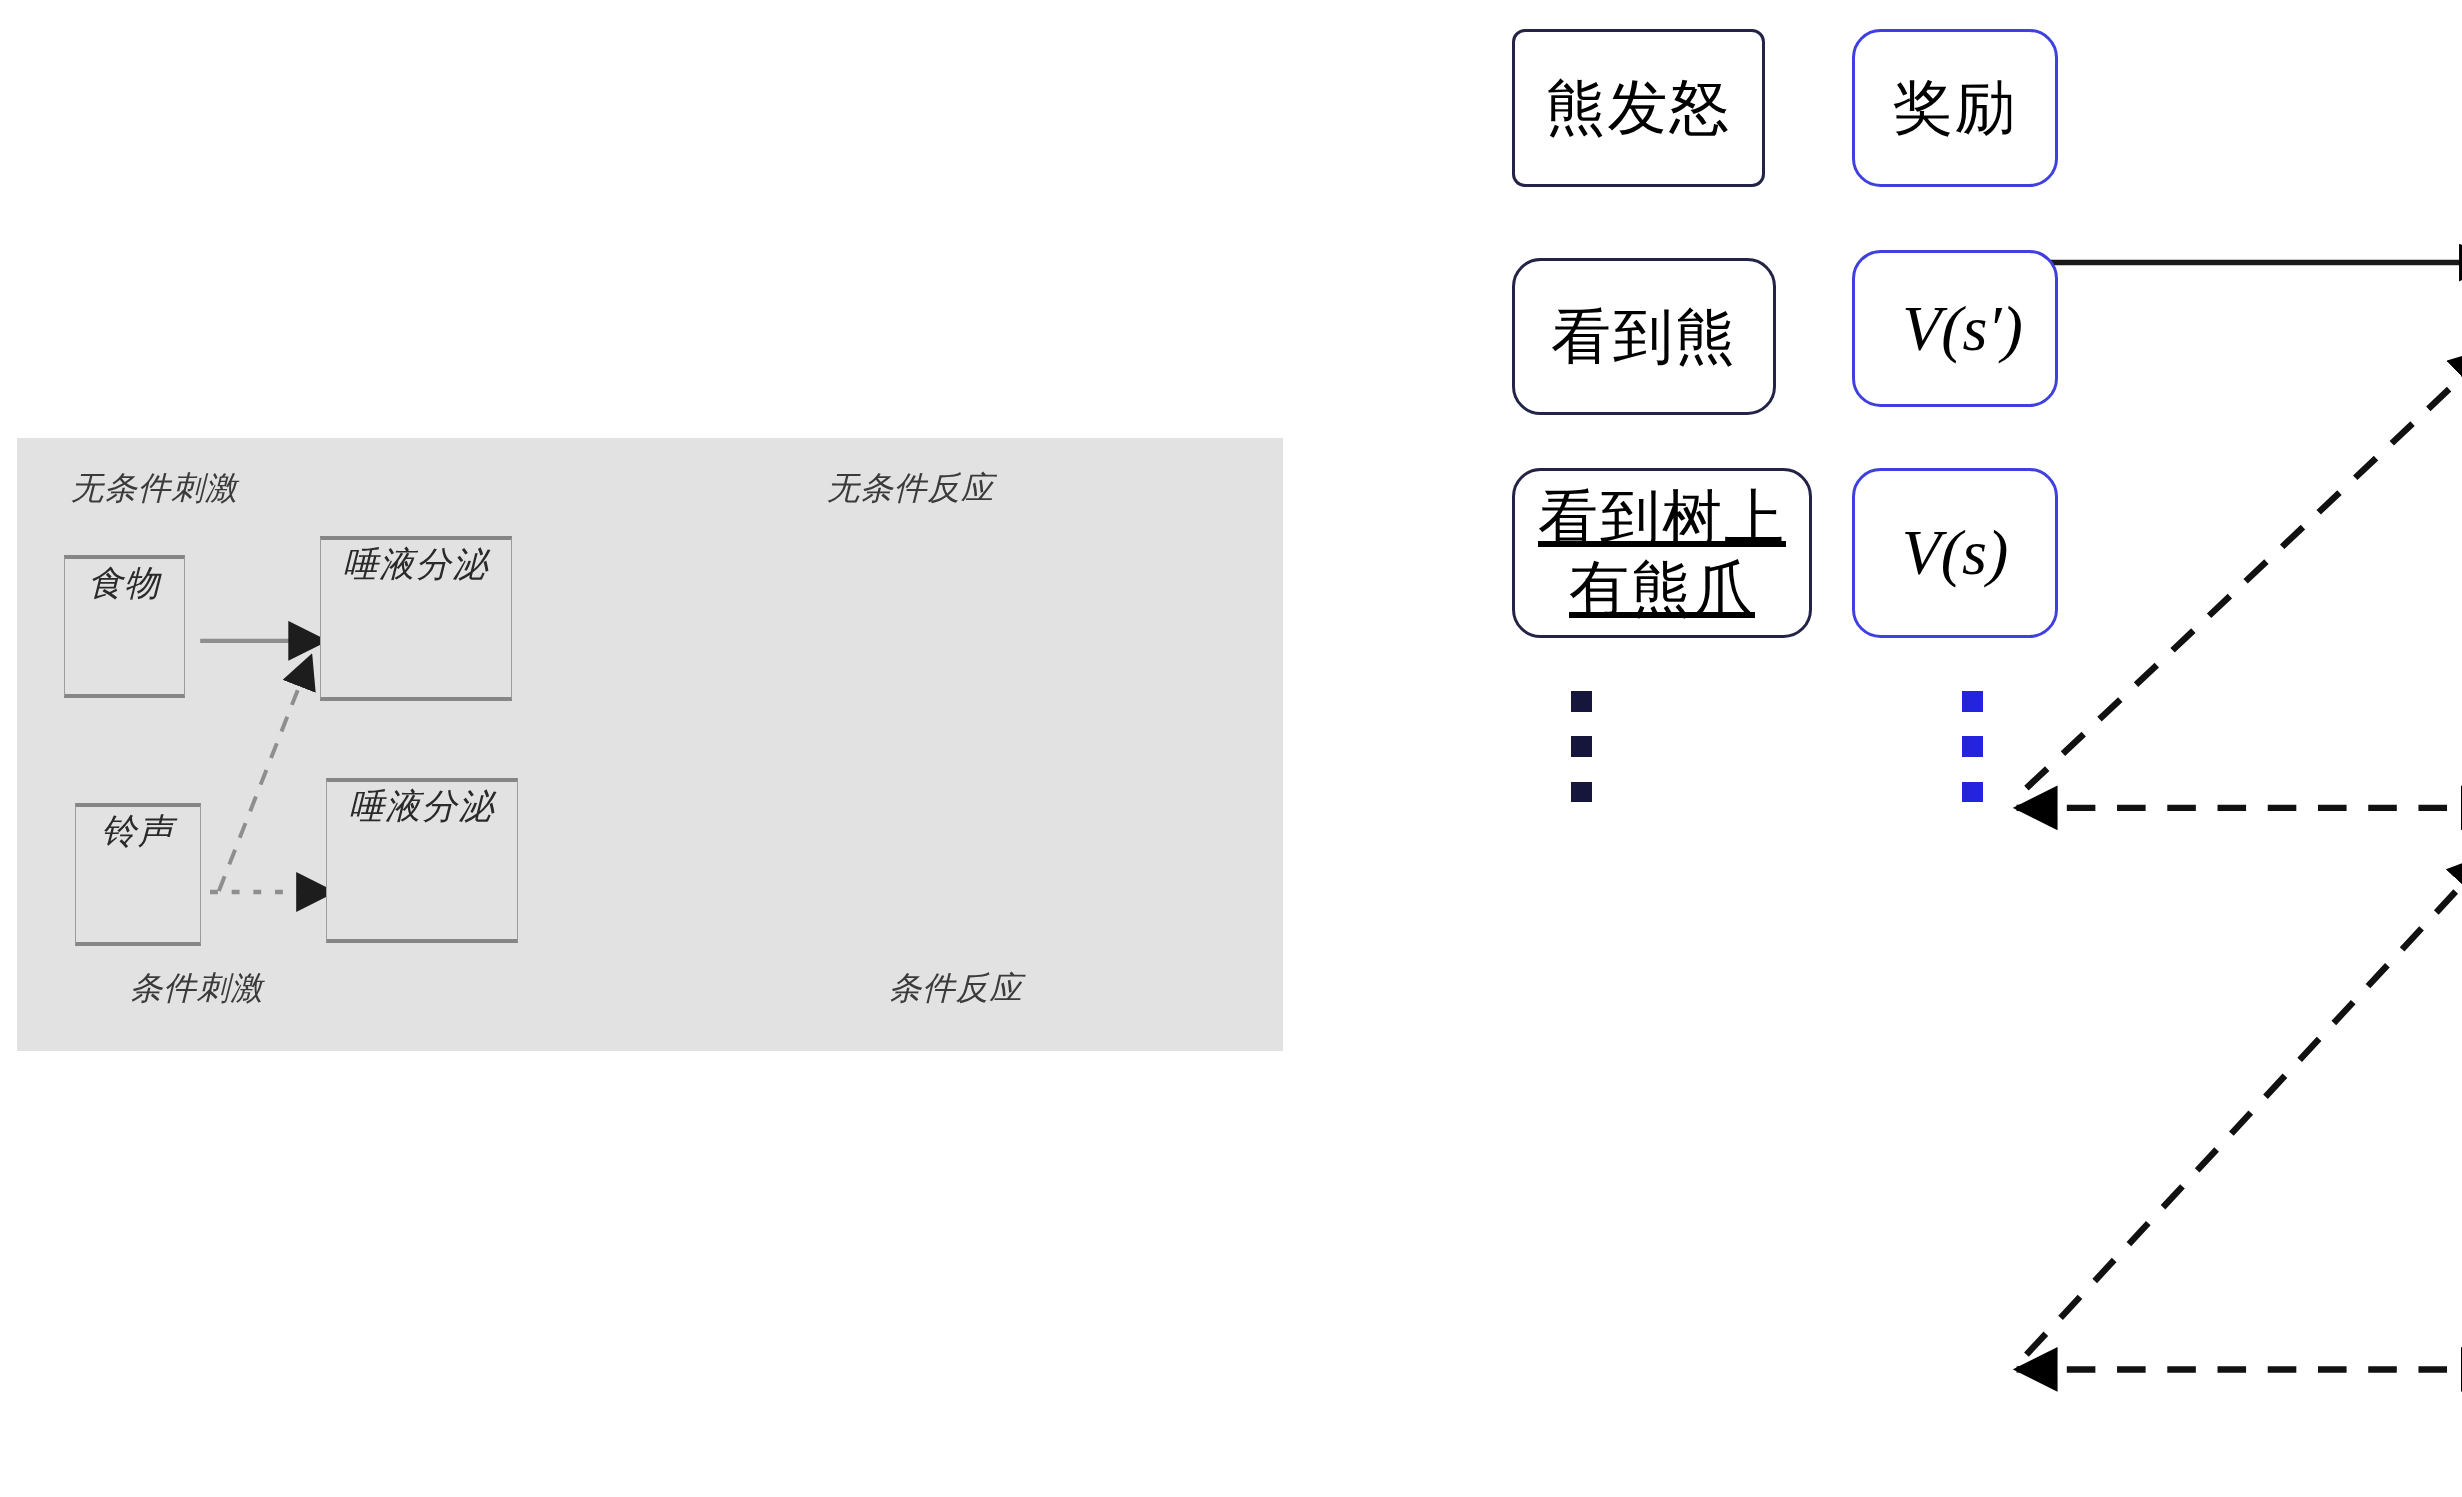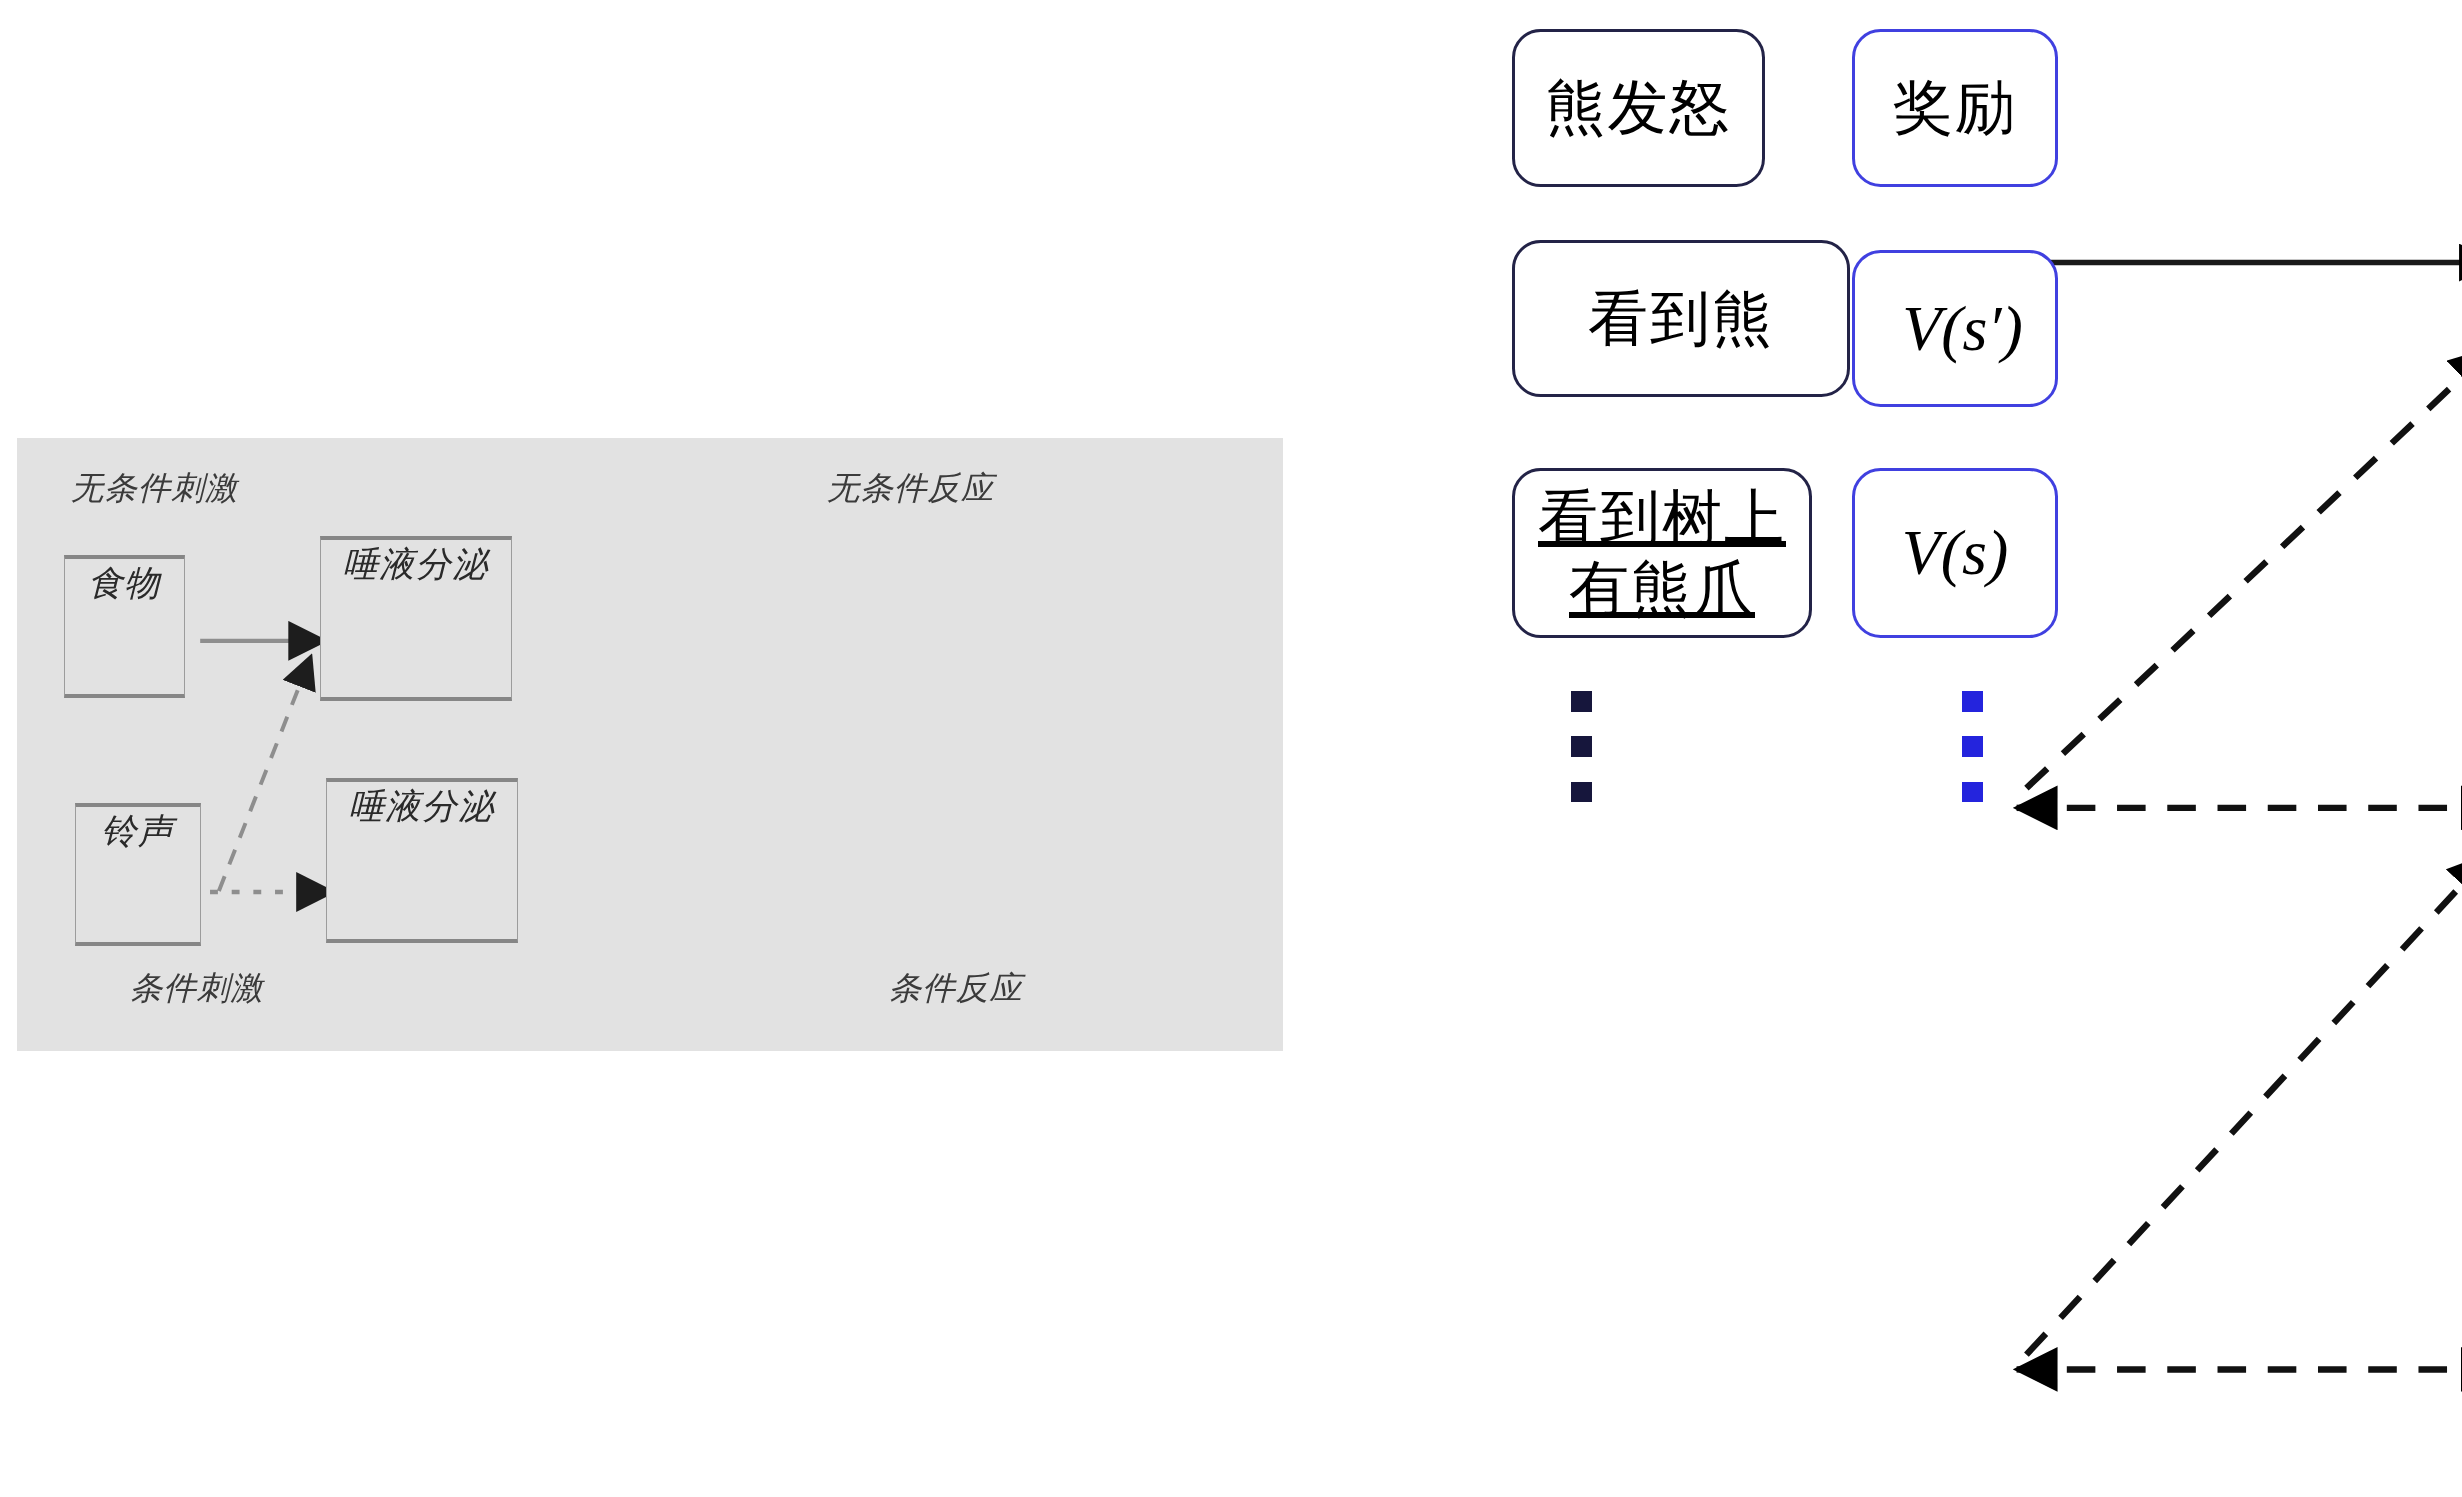--- a/index.html
+++ b/index.html
@@ -54,22 +54,22 @@
   .rl-node.blue{border:3.4px solid #4040e0;}
   .rl-label-cn{
     color:#000;font-size:60px;line-height:1.18;letter-spacing:2px;
     font-family:"DejaVu Sans","Liberation Sans",sans-serif;font-weight:500;
     white-space:pre-line;
   }
   .rl-label-math{
     color:#000;font-size:64px;line-height:1;
     font-family:"Liberation Serif","DejaVu Serif",serif;font-style:italic;
   }
-  #n-bear-angry {left:84px; top:28.6px;  width:253px;height:158px;}
-  #n-see-bear   {left:84px; top:240px; width:338px;height:157px;}
+  #n-bear-angry {left:84px; top:28.6px;  width:253px;height:158px;border-radius:13px;}
+  #n-see-bear   {left:84px; top:258px; width:264px;height:157px;}
   #n-claw       {left:84px; top:468px; width:300px;height:170px;}
   #n-reward     {left:424px; top:28.6px;  width:206px;height:158px;}
   #n-vsp        {left:424px; top:250px; width:206px;height:157px;padding-left:15px;}
   #n-vs         {left:424px; top:468px; width:206px;height:170px;}
   .ellipsis-col{position:absolute;display:flex;flex-direction:column;
                 align-items:center;gap:24.6px;}
   .ellipsis-col i{display:block;width:20.7px;height:20.7px;}
   #ell-left {left:143px; top:691px;}
   #ell-right{left:534px;top:691px;}
 </style>

